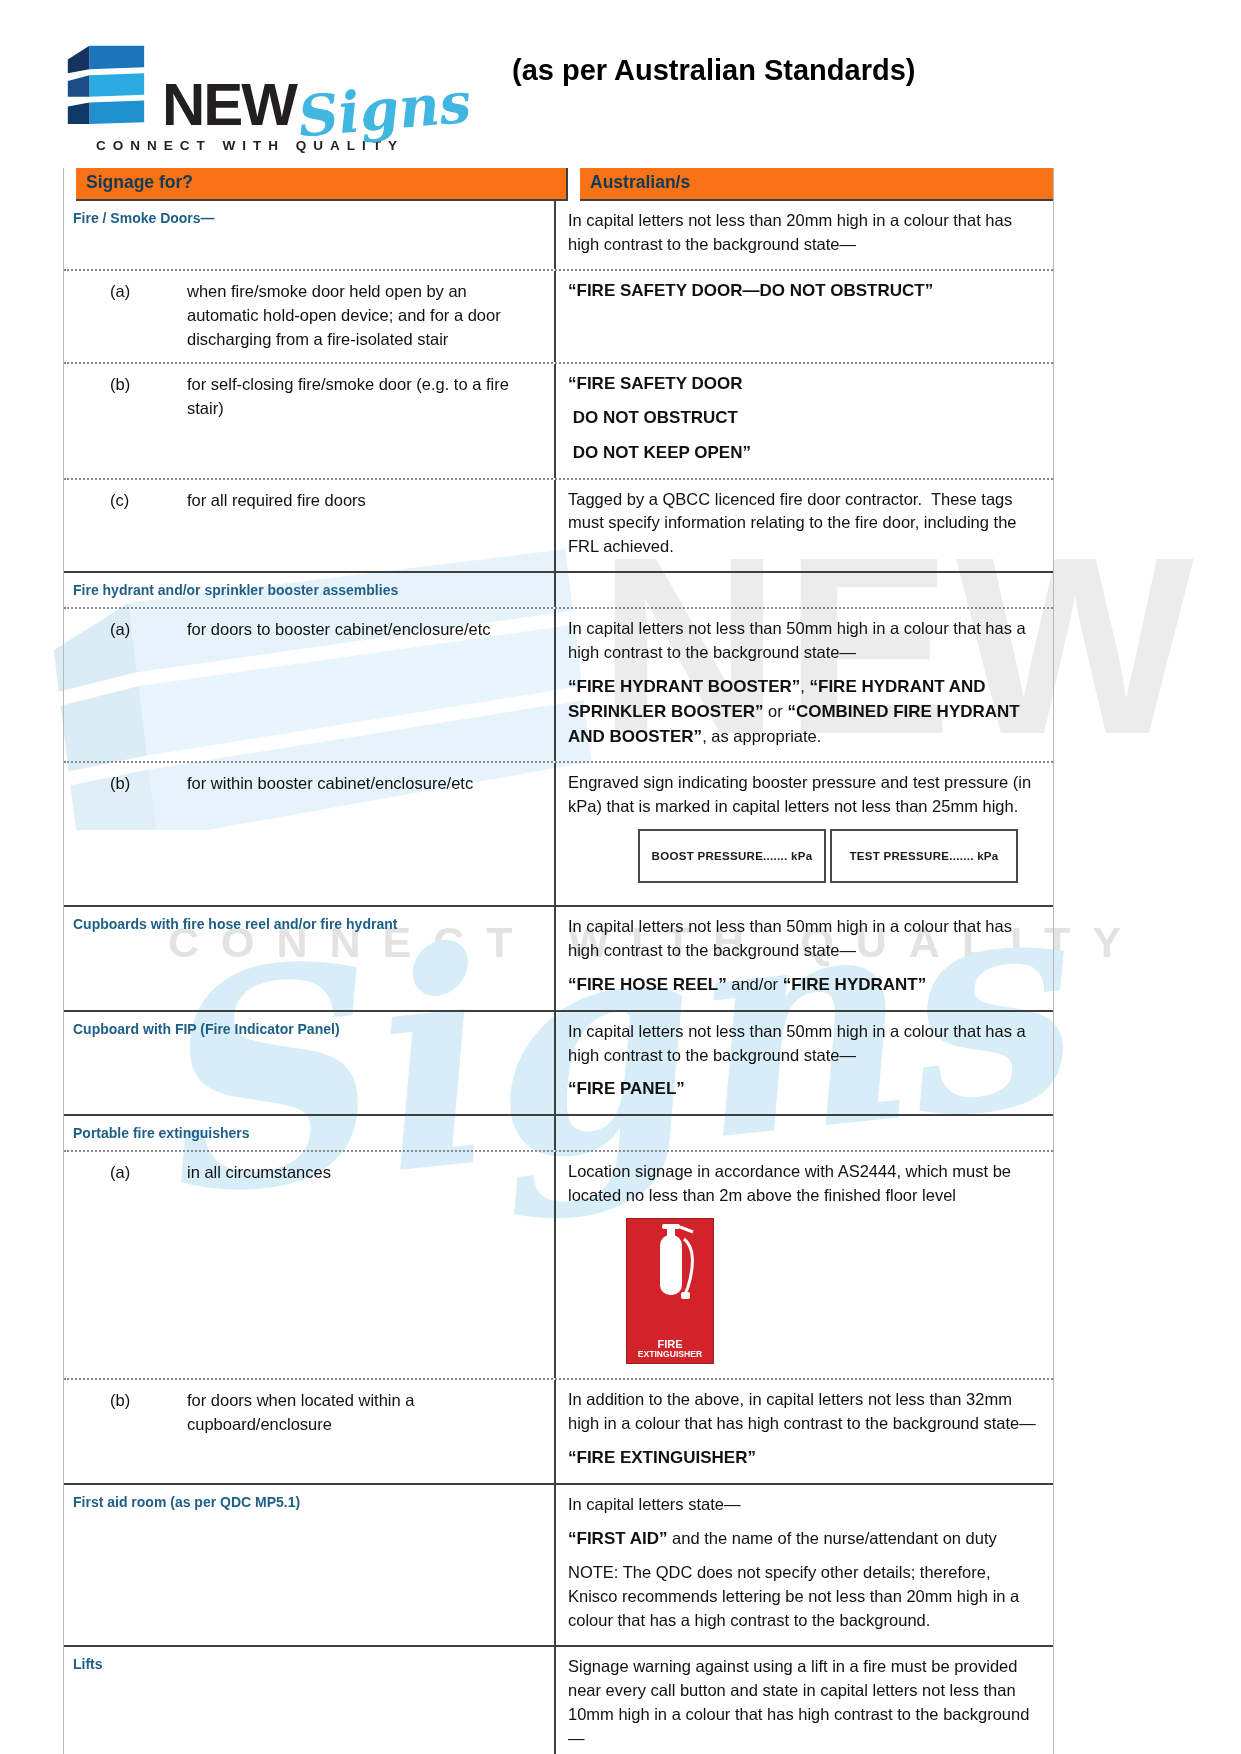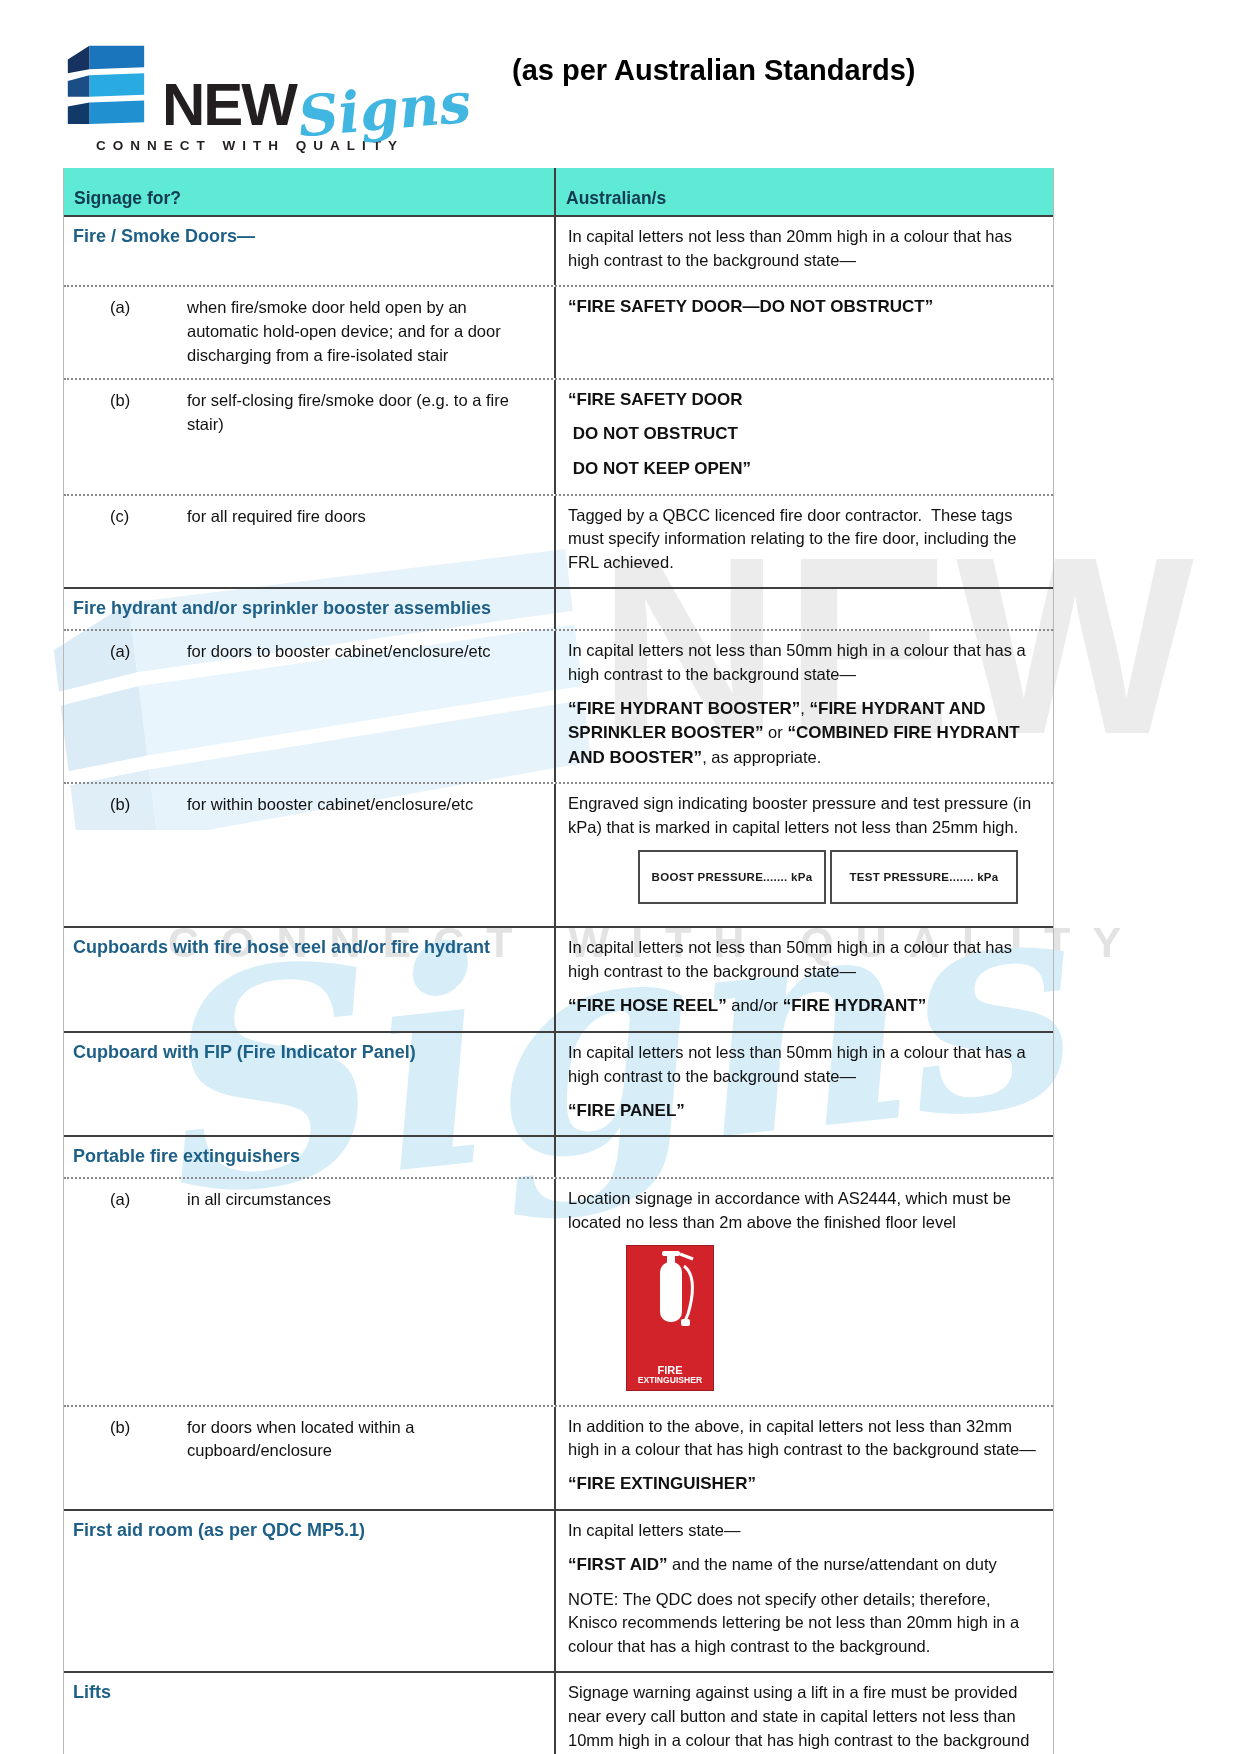--- a/index.html
+++ b/index.html
@@ -26,24 +26,24 @@
   .doc-subtitle{font-size:29px;font-weight:bold;color:#000;margin:14px 0 0 0;}
   
   .stable{position:absolute;left:63px;top:168px;width:989px;z-index:1;
           border-left:1px solid #b9b9b9;border-right:1px solid #b9b9b9;}
   .trow{display:flex;align-items:stretch;}
   .b-dotted{border-bottom:2px dotted #8a8a8a;}
   .b-solid{border-bottom:2px solid #3f3f3f;}
   .cell{box-sizing:border-box;}
   .cell.l{width:492px;flex:0 0 492px;border-right:2px solid #3f3f3f;}
   .cell.r{flex:1;padding:8px 12px 8px 12px;}
-  .thead .cell{background:#5eead4;color:#123a52;font-weight:bold;font-size:17.5px;
-               padding:20px 10px 6px 10px;border-bottom:2px solid #3f3f3f;}
+  .thead .cell{background:#f97316;color:#123a52;font-weight:bold;font-size:17.5px;
+               padding:4px 10px 6px 10px;border-bottom:2px solid #3f3f3f;margin-left:12px;}
   .thead .cell.l{border-right-color:#3f3f3f;}
-  .sec{font-size:18px;font-weight:bold;color:#1d5f86;padding:8px 10px 8px 9px;line-height:1.3;}
+  .sec{font-size:14px;font-weight:bold;color:#1d5f86;padding:8px 10px 8px 9px;line-height:1.3;}
   .item{display:flex;padding:9px 12px 10px 46px;font-size:16.5px;line-height:1.45;}
   .ilabel{flex:0 0 40px;}
   .itext{flex:1;max-width:336px;margin-left:37px;}
   .cell.r p{margin:0 0 10px 0;font-size:16.5px;line-height:1.45;color:#111;}
   .cell.r p:last-child{margin-bottom:4px;}
   .bq{font-weight:bold;font-size:17px;}
   
   .pboxes{display:flex;gap:4px;margin:10px 0 14px 70px;}
   .pbox{border:2px solid #4a4a4a;width:184px;height:50px;display:flex;align-items:center;
         justify-content:center;font-size:11.5px;font-weight:bold;color:#1a1a1a;letter-spacing:.3px;}

